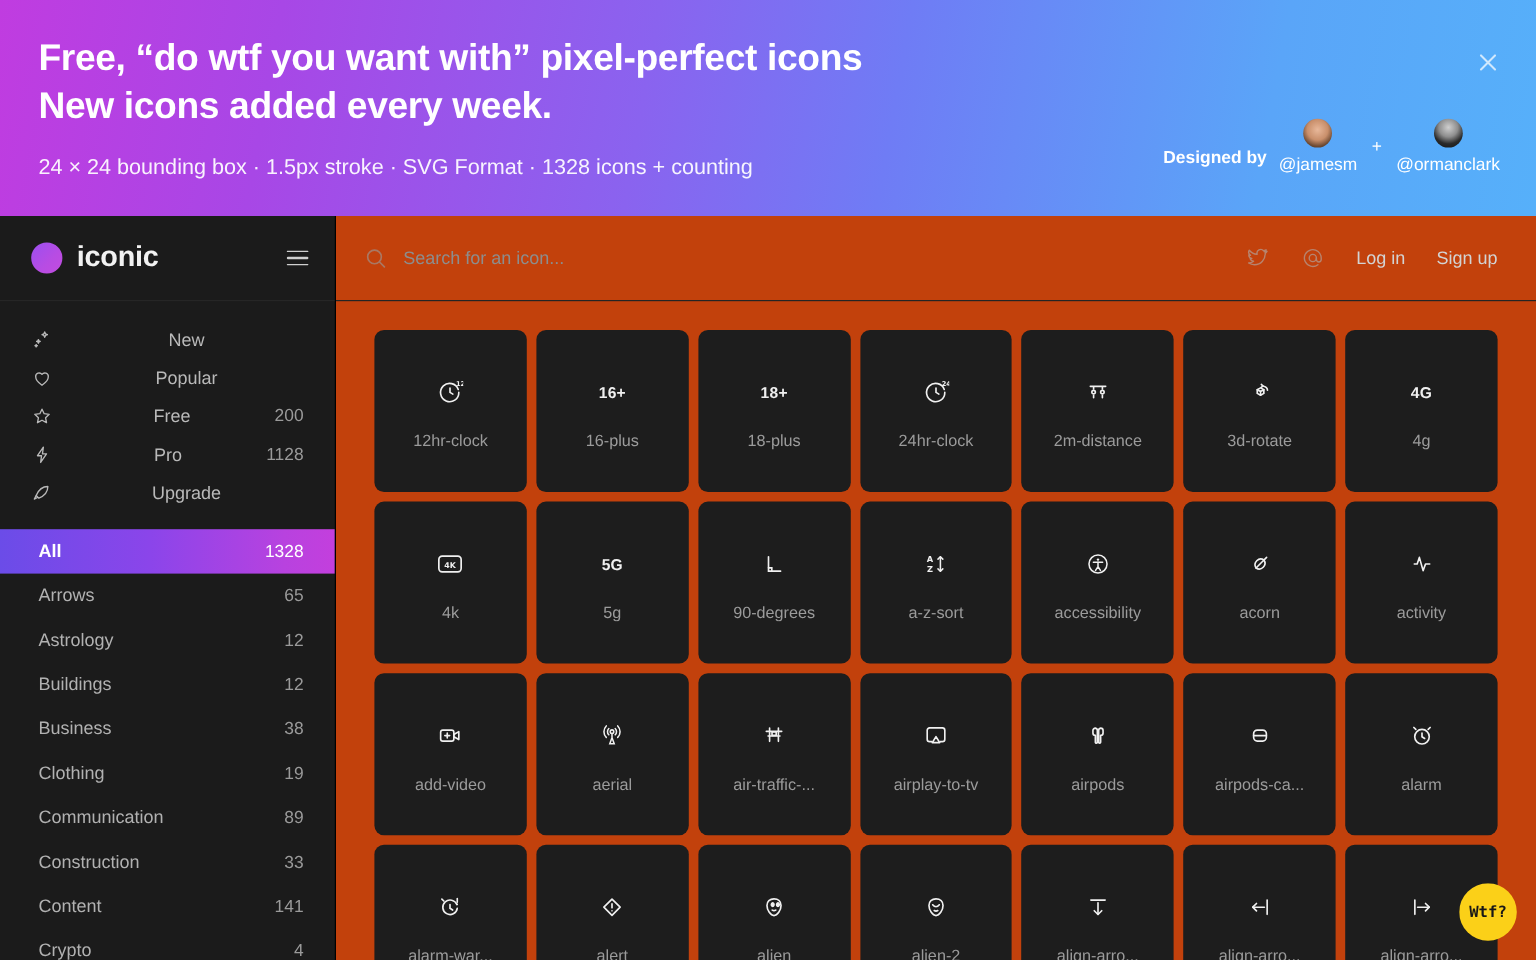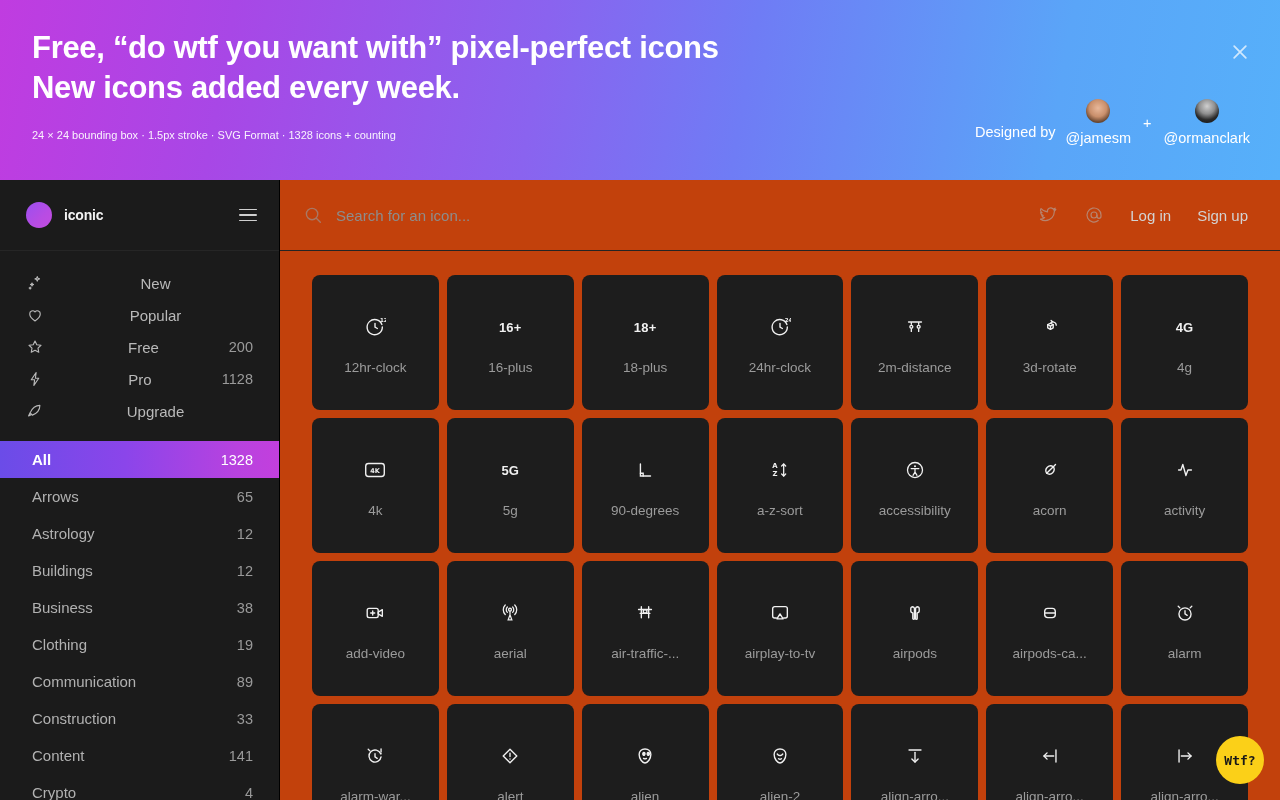--- a/index.html
+++ b/index.html
@@ -23,42 +23,42 @@
   }
   .banner h1 {
     font-size: 31px;
     line-height: 40px;
     font-weight: 700;
     letter-spacing: -0.3px;
     white-space: pre-line;
   }
   .banner .sub {
     margin-top: 21px;
-    font-size: 11px;
+    font-size: 18px;
     font-weight: 400;
     color: rgba(255,255,255,0.93);
   }
   .banner-close {
     position: absolute;
     top: 38px; right: 26px;
     width: 28px; height: 28px;
     opacity: 0.72;
     cursor: pointer;
   }
   .banner-close svg { display: block; }
   .credits {
     position: absolute;
     right: 30px;
     bottom: 34px;
     display: flex;
     align-items: center;
     font-size: 14.5px;
     color: #fff;
   }
-  .credits .by { margin-right: 10px; font-weight: 400; margin-top: 18px; }
+  .credits .by { margin-right: 10px; font-weight: 700; margin-top: 18px; }
   .credits .plus { margin: 0 12px; font-weight: 400; }
   .cred-person { display: flex; align-items: center; gap: 7px; flex-direction: column; }
   .avatar {
     width: 24px; height: 24px;
     border-radius: 50%;
     overflow: hidden;
     display: block;
     flex: 0 0 auto;
   }
   .avatar.a1 { background: radial-gradient(circle at 50% 38%, #e8b89a 0%, #c98f6b 45%, #6d4a33 72%, #3a2a1e 100%); }
@@ -84,21 +84,21 @@
     padding: 0 22px 0 26px;
     border-bottom: 1px solid #262626;
   }
   .logo-dot {
     width: 26px; height: 26px;
     border-radius: 50%;
     background: linear-gradient(135deg, #9b4ff0 0%, #b84ce3 60%, #c24ce0 100%);
     margin-right: 12px;
   }
   .brand-name {
-    font-size: 14px;
+    font-size: 24px;
     font-weight: 700;
     color: #f2f2f2;
     letter-spacing: -0.2px;
     flex: 1;
   }
   .hamburger { width: 18px; cursor: pointer; }
   .hamburger span {
     display: block;
     height: 1.6px;
     background: #cfcfcf;

